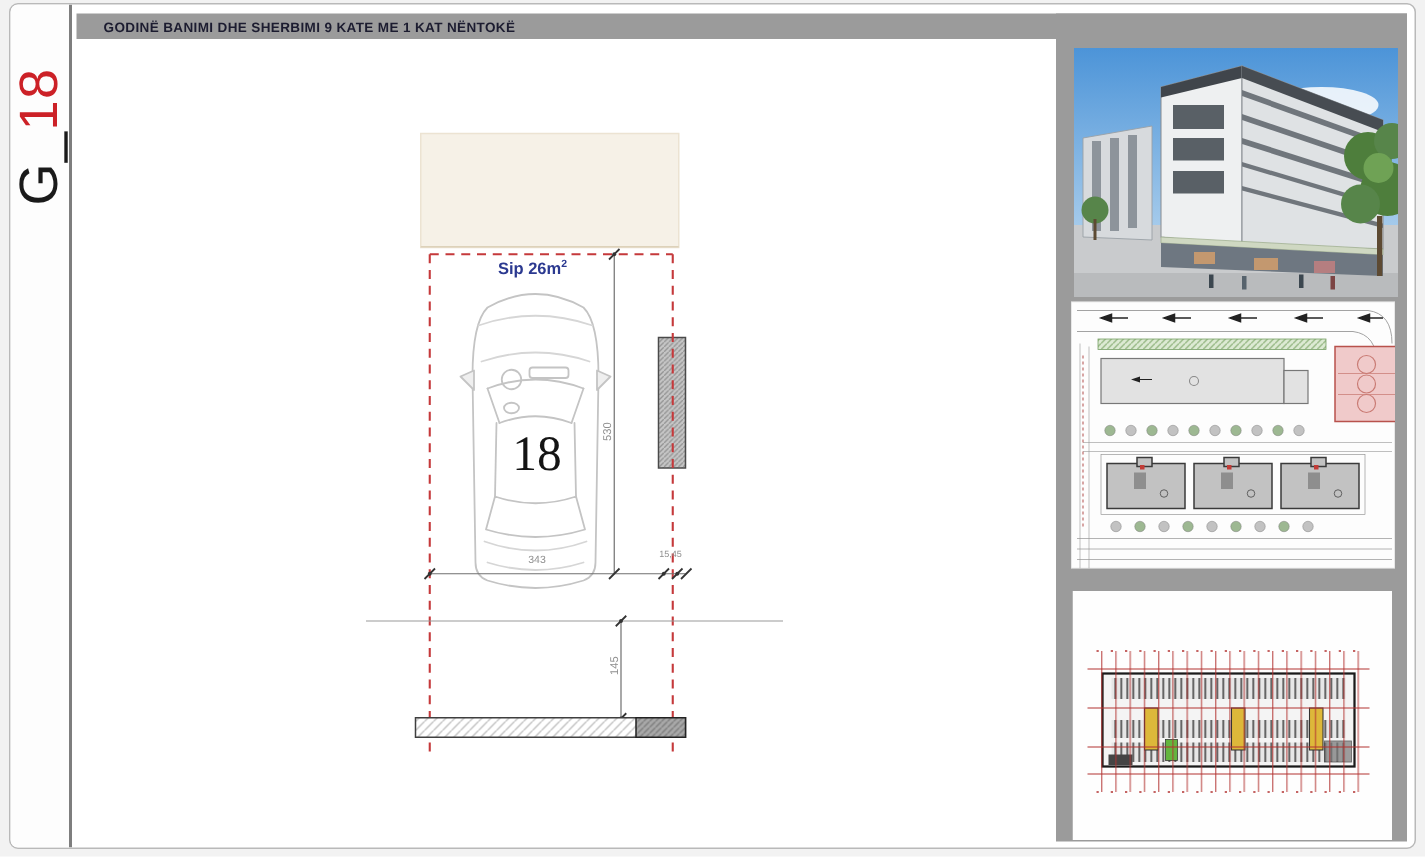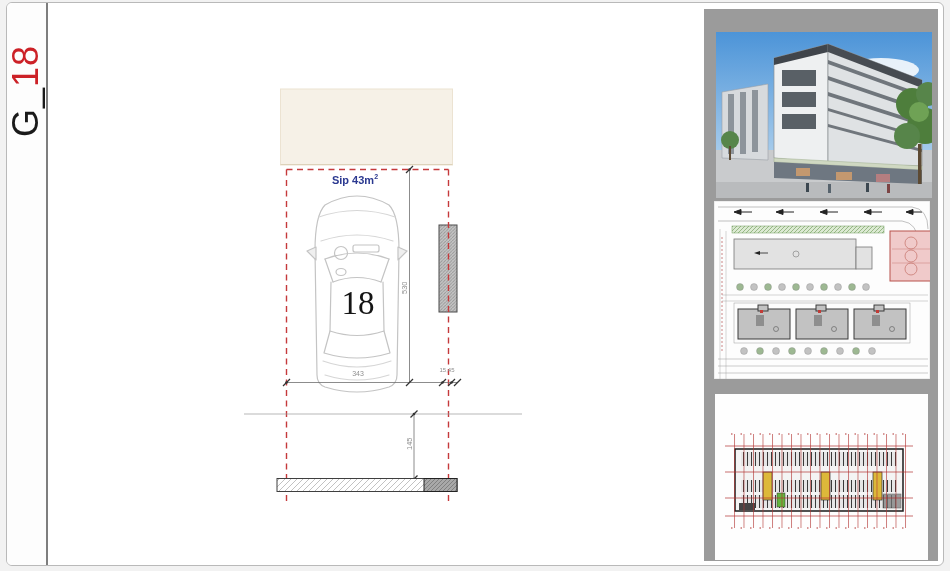--- a/index.html
+++ b/index.html
@@ -66,20 +66,23 @@
 
 <div class="page">
 
   <div class="left-strip">
     <div class="sheet-label">
       <span>G_</span>
         <span class="num">18</span>
     </div>
   </div>
 
+  <div class="header-bar">
+    <span>GODINË BANIMI DHE SHERBIMI 9 KATE ME 1 KAT NËNTOKË</span>
+  </div>
 
   <svg class="canvas-svg" width="310" height="450" viewBox="236 76 310 450">
     <defs>
       <pattern id="hatchCol" patternUnits="userSpaceOnUse" width="3.2" height="3.2">
         <rect width="3.2" height="3.2" fill="#c6c6c6"></rect>
         <path d="M0,3.2 L3.2,0" stroke="#949494" stroke-width="0.9"></path>
       </pattern>
       <pattern id="hatchWall" patternUnits="userSpaceOnUse" width="6" height="6">
         <rect width="6" height="6" fill="#ffffff"></rect>
         <path d="M0,6 L6,0" stroke="#b2b2b2" stroke-width="0.8"></path>
@@ -149,21 +152,21 @@
       </g>
     </g>
 
     <g>
       <rect x="276" y="477.5" width="180" height="13" fill="url(#hatchWall)" stroke="#3f3f3f" stroke-width="1"></rect>
       <rect x="423" y="477.5" width="33" height="13" fill="url(#hatchColDark)" stroke="#222222" stroke-width="1"></rect>
     </g>
   </svg>
 
   <div class="anno area-label">
-    <span>Sip 43m</span><sup>2</sup>
+    <span>Sip 26m</span><sup>2</sup>
   </div>
   <div class="anno space-number">18</div>
   <div class="anno dim dim-depth">530</div>
   <div class="anno dim dim-width">343</div>
   <div class="anno dim dim-offsets">15,45</div>
   <div class="anno dim dim-front">145</div>
 
   <div class="right-rail">
 
     <svg class="thumb" style="left:12px;top:23px;" width="216" height="166" viewBox="0 0 216 166">

